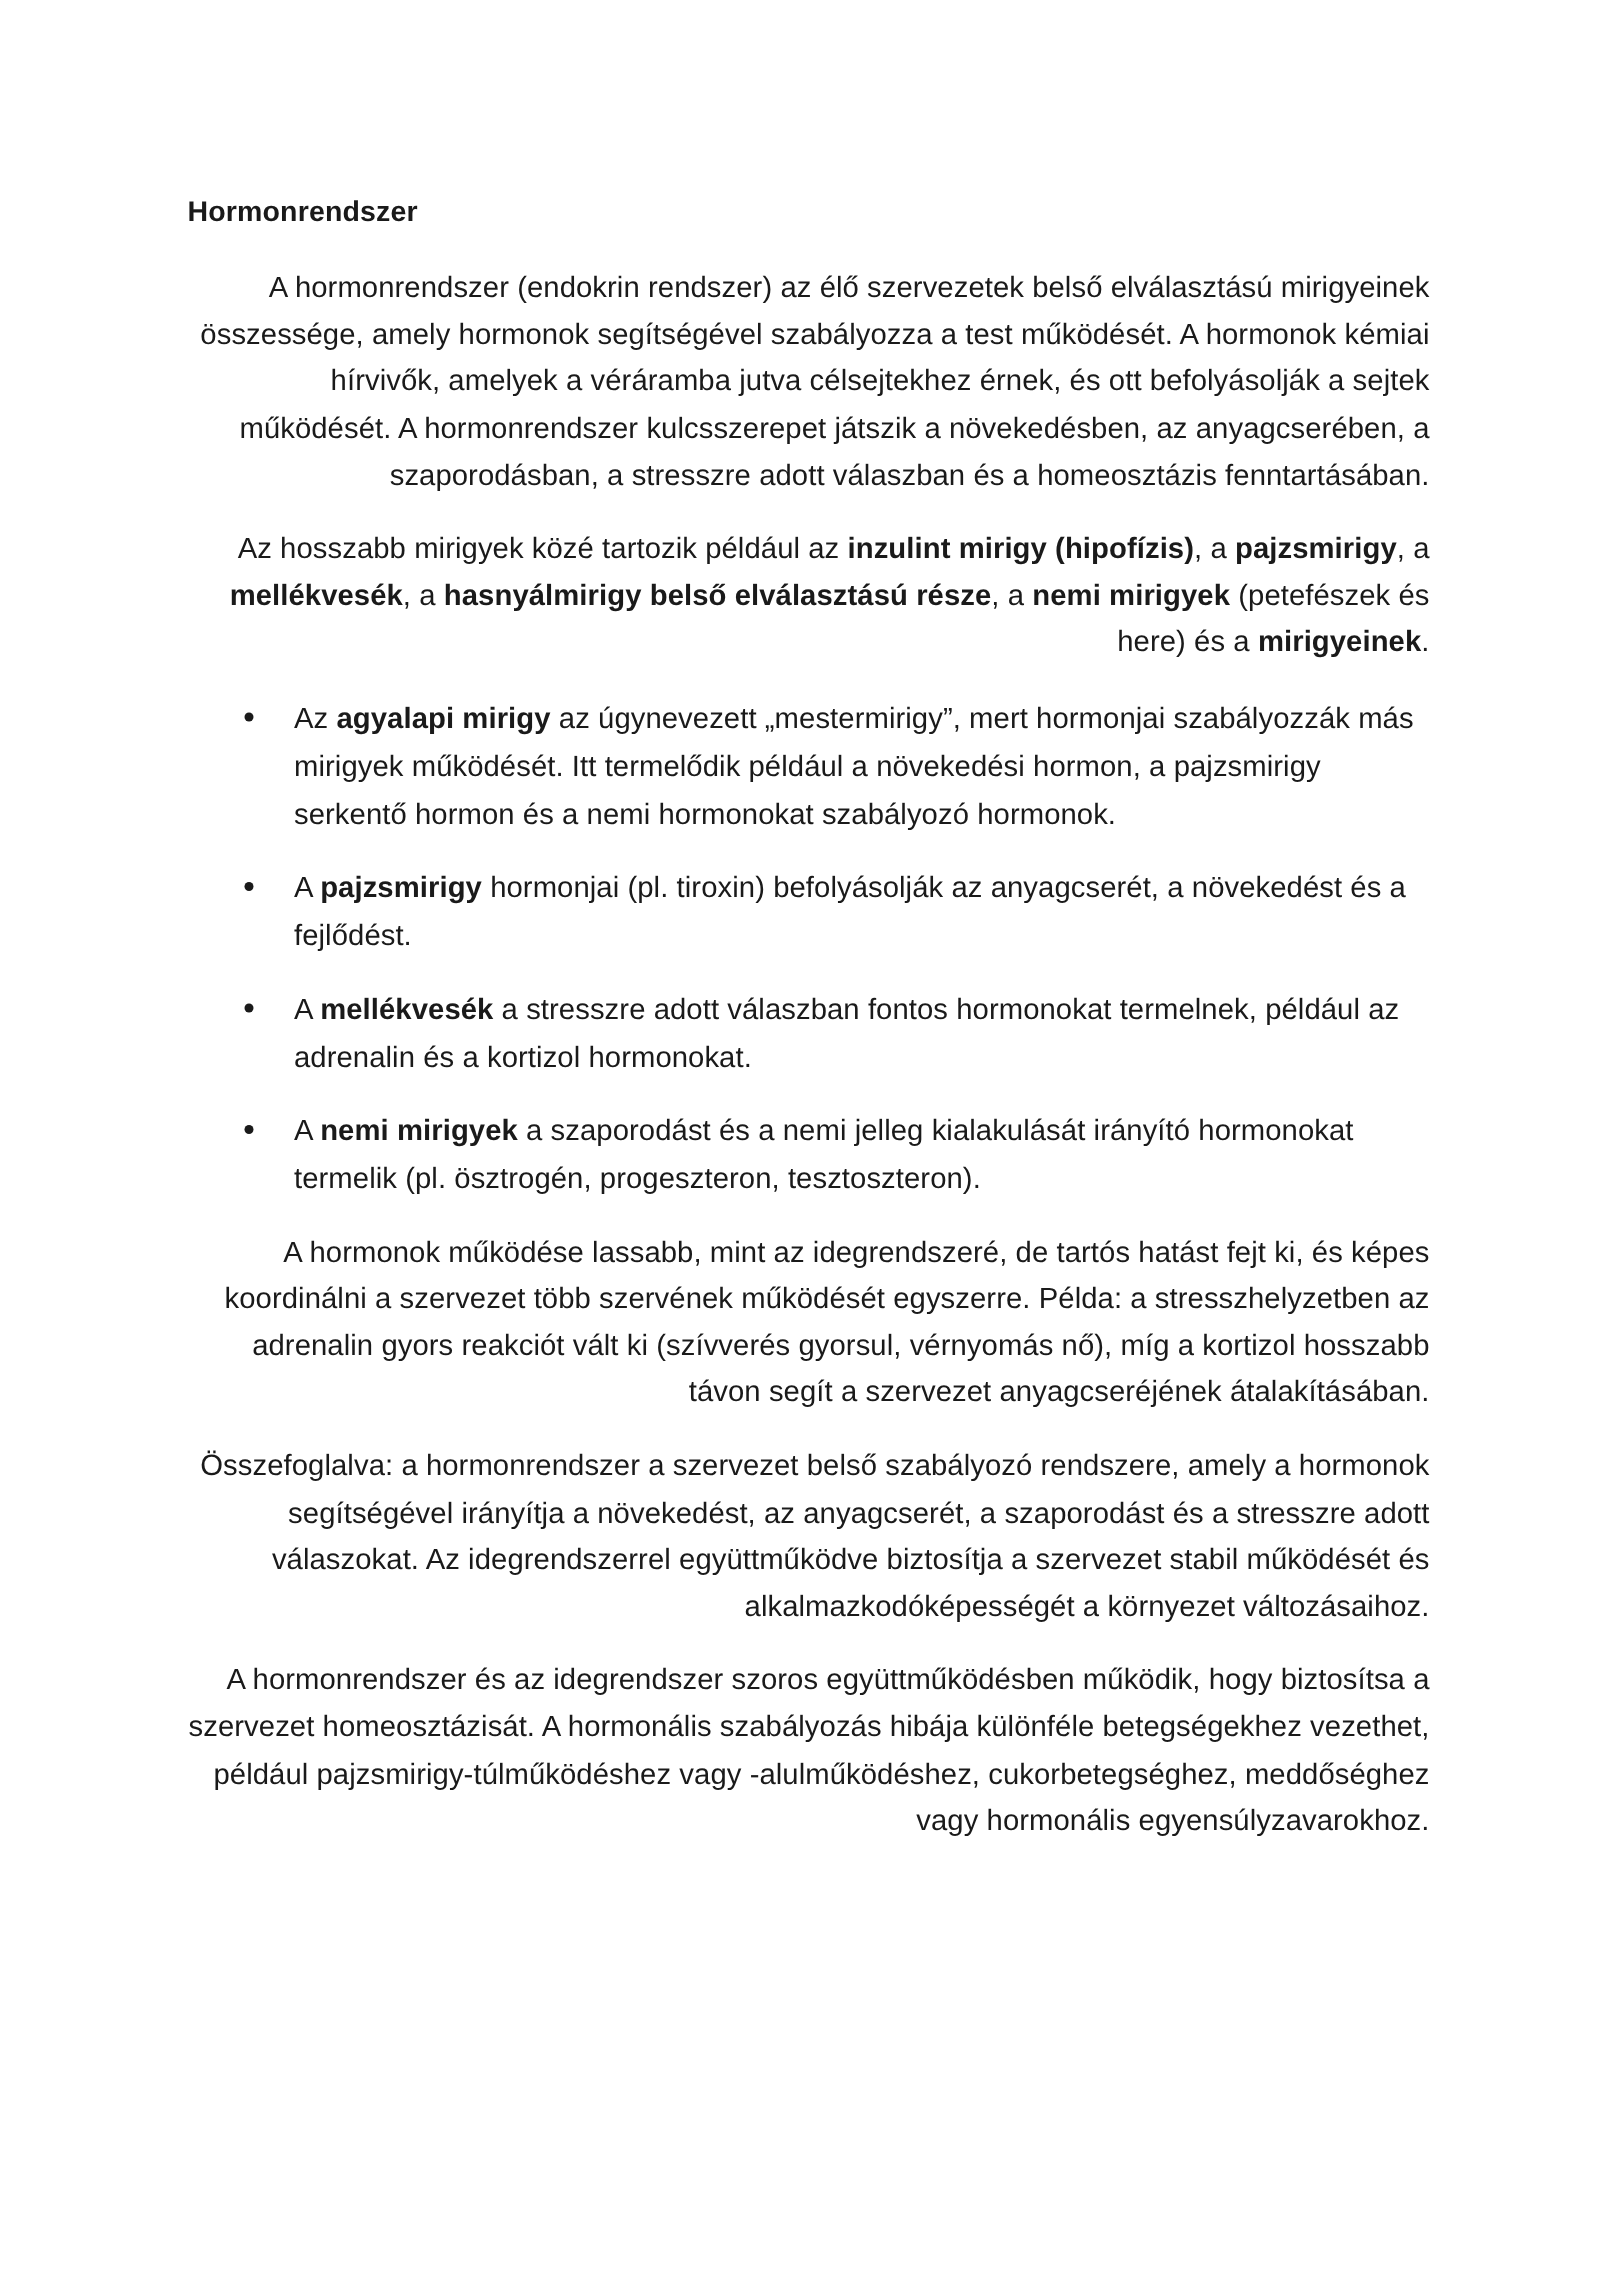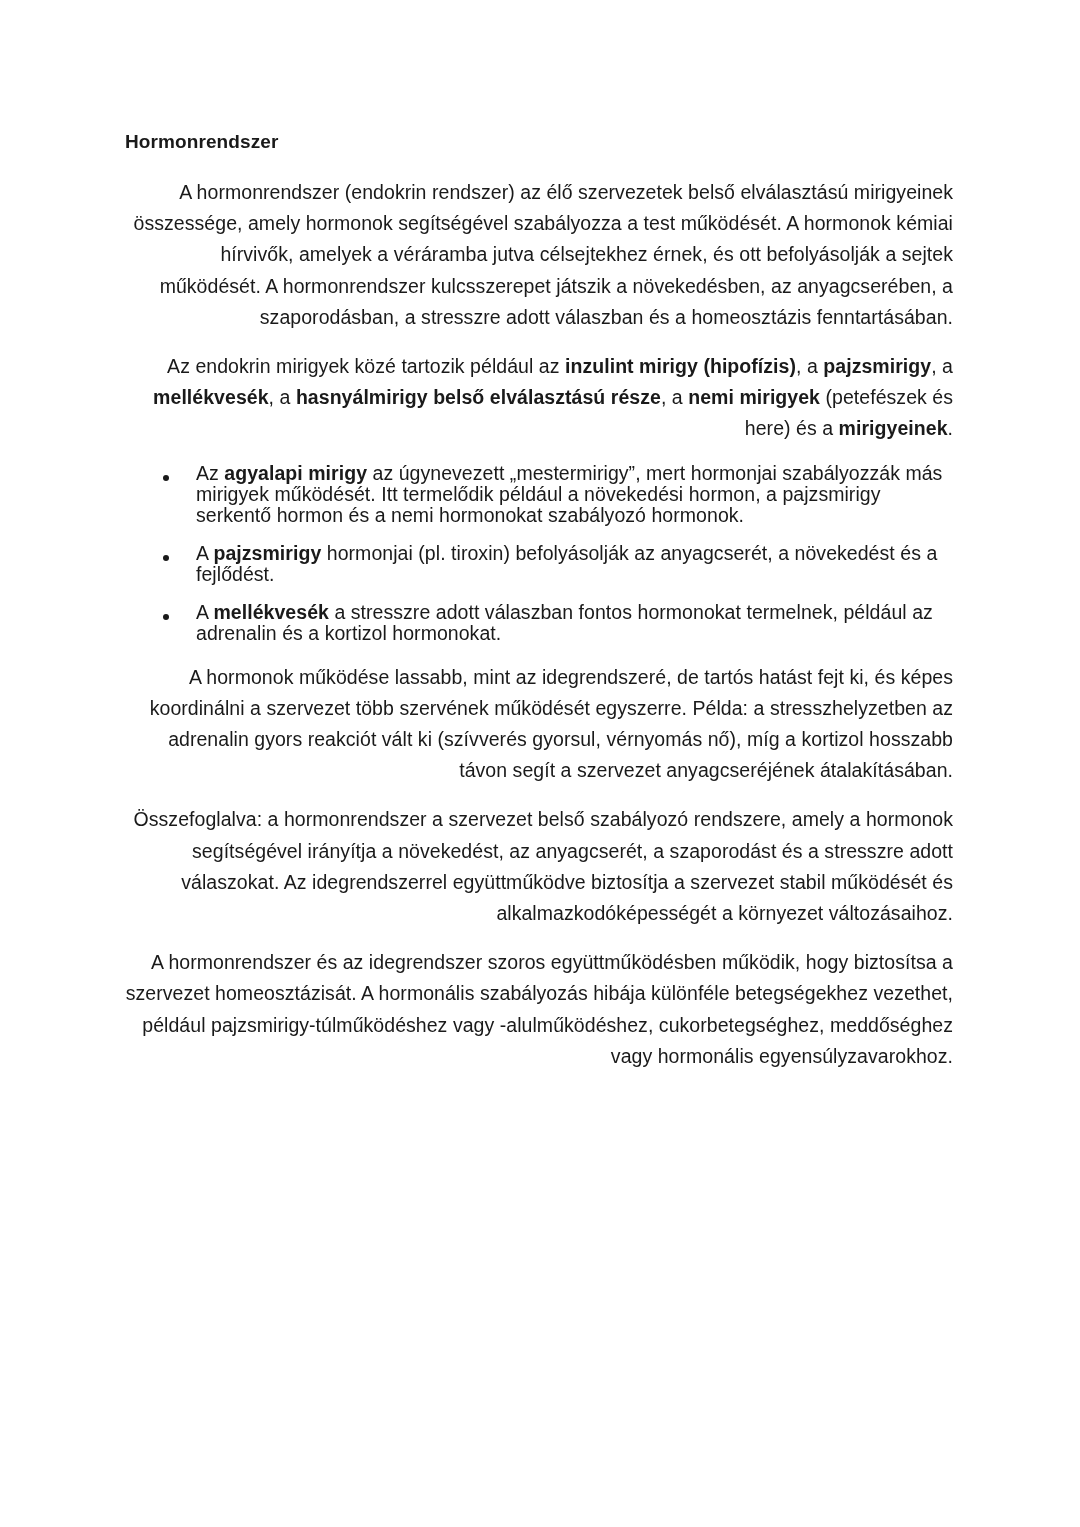--- a/index.html
+++ b/index.html
@@ -65,51 +65,55 @@
     left: 38px;
     top: 12px;
     width: 6px;
     height: 6px;
     border-radius: 50%;
     background: #1a1a1a;
   }
   .bullet-text {
     display: block;
     font-size: 19.5px;
-    line-height: 21px;
+    line-height: 32px;
     letter-spacing: 0.05px;
   }
 </style>
 </head>
 <body>
 
 <div class="page">
   <article class="doc-body">
 
     <h1 class="doc-heading">Hormonrendszer</h1>
 
     <p class="para">A hormonrendszer (endokrin rendszer) az élő szervezetek belső elválasztású mirigyeinek összessége, amely hormonok segítségével szabályozza a test működését. A hormonok kémiai hírvivők, amelyek a véráramba jutva célsejtekhez érnek, és ott befolyásolják a sejtek működését. A hormonrendszer kulcsszerepet játszik a növekedésben, az anyagcserében, a szaporodásban, a stresszre adott válaszban és a homeosztázis fenntartásában.</p>
 
     <p class="para">
-      <span>Az endokrin mirigyek közé tartozik például az </span><b>inzulint mirigy (hipofízis)</b><span>, a </span><b>pajzsmirigy</b><span>, a </span><b>mellékvesék</b><span>, a </span><b>hasnyálmirigy belső elválasztású része</b><span>, a </span><b>nemi mirigyek</b><span> (petefészek és here) és a </span><b>mirigyeinek</b><span>.</span>
+      <span>Az hosszabb mirigyek közé tartozik például az </span><b>inzulint mirigy (hipofízis)</b><span>, a </span><b>pajzsmirigy</b><span>, a </span><b>mellékvesék</b><span>, a </span><b>hasnyálmirigy belső elválasztású része</b><span>, a </span><b>nemi mirigyek</b><span> (petefészek és here) és a </span><b>mirigyeinek</b><span>.</span>
     </p>
 
     <ul class="bullet-list">
       <li class="bullet-item">
         <span class="bullet-marker"></span>
         <span class="bullet-text"><span>Az </span><b>agyalapi mirigy</b><span> az úgynevezett „mestermirigy”, mert hormonjai szabályozzák más mirigyek működését. Itt termelődik például a növekedési hormon, a pajzsmirigy serkentő hormon és a nemi hormonokat szabályozó hormonok.</span></span>
       </li>
       <li class="bullet-item">
         <span class="bullet-marker"></span>
         <span class="bullet-text"><span>A </span><b>pajzsmirigy</b><span> hormonjai (pl. tiroxin) befolyásolják az anyagcserét, a növekedést és a fejlődést.</span></span>
       </li>
       <li class="bullet-item">
         <span class="bullet-marker"></span>
         <span class="bullet-text"><span>A </span><b>mellékvesék</b><span> a stresszre adott válaszban fontos hormonokat termelnek, például az adrenalin és a kortizol hormonokat.</span></span>
       </li>
+      <li class="bullet-item">
+        <span class="bullet-marker"></span>
+        <span class="bullet-text"><span>A </span><b>nemi mirigyek</b><span> a szaporodást és a nemi jelleg kialakulását irányító hormonokat termelik (pl. ösztrogén, progeszteron, tesztoszteron).</span></span>
+      </li>
     </ul>
 
     <p class="para">A hormonok működése lassabb, mint az idegrendszeré, de tartós hatást fejt ki, és képes koordinálni a szervezet több szervének működését egyszerre. Példa: a stresszhelyzetben az adrenalin gyors reakciót vált ki (szívverés gyorsul, vérnyomás nő), míg a kortizol hosszabb távon segít a szervezet anyagcseréjének átalakításában.</p>
 
     <p class="para">Összefoglalva: a hormonrendszer a szervezet belső szabályozó rendszere, amely a hormonok segítségével irányítja a növekedést, az anyagcserét, a szaporodást és a stresszre adott válaszokat. Az idegrendszerrel együttműködve biztosítja a szervezet stabil működését és alkalmazkodóképességét a környezet változásaihoz.</p>
 
     <p class="para">A hormonrendszer és az idegrendszer szoros együttműködésben működik, hogy biztosítsa a szervezet homeosztázisát. A hormonális szabályozás hibája különféle betegségekhez vezethet, például pajzsmirigy-túlműködéshez vagy -alulműködéshez, cukorbetegséghez, meddőséghez vagy hormonális egyensúlyzavarokhoz.</p>
 
   </article>
 </div>

